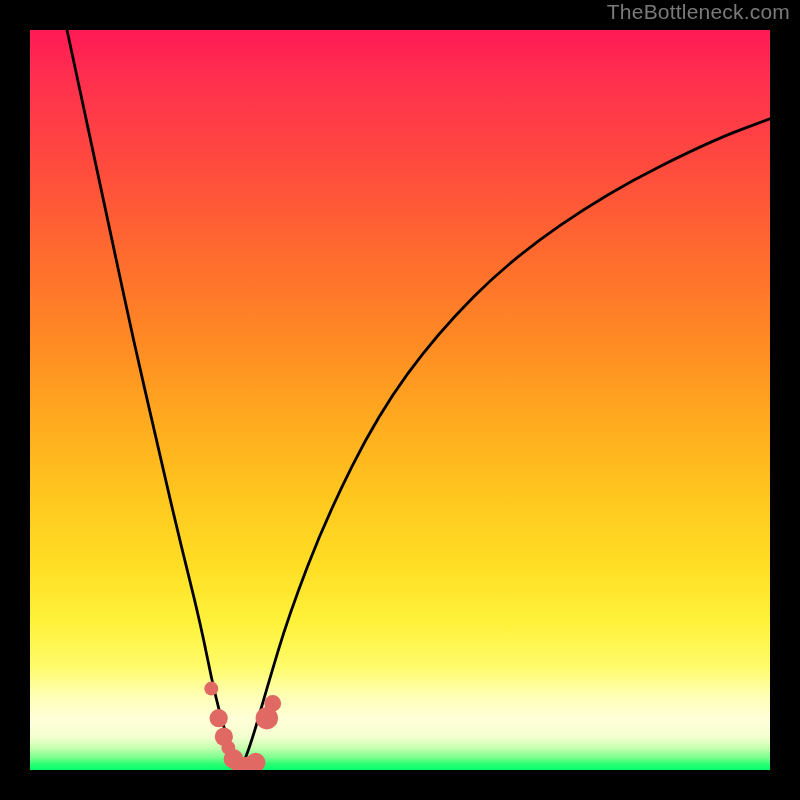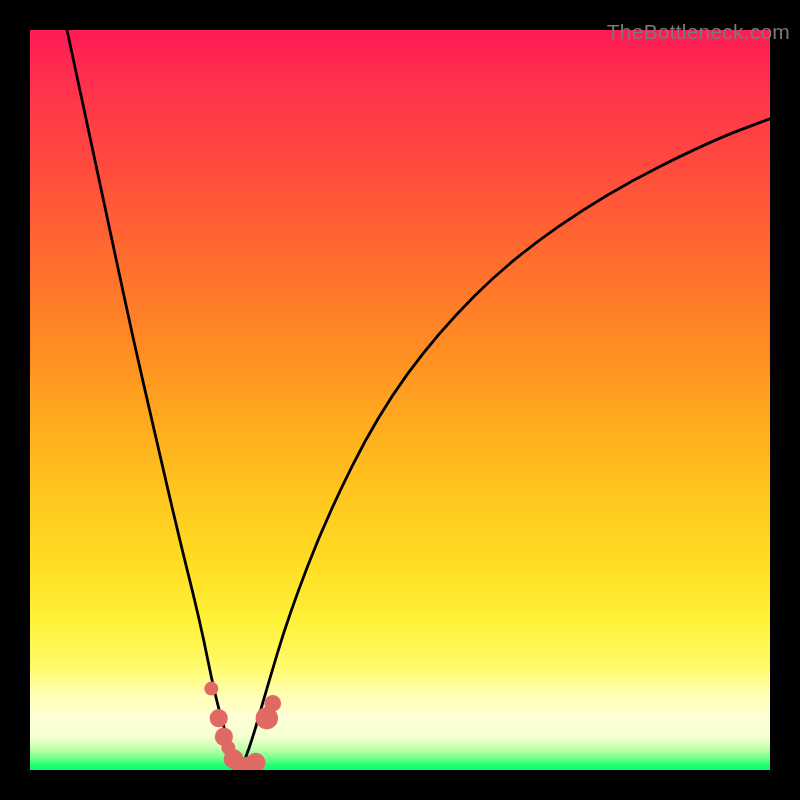--- a/index.html
+++ b/index.html
@@ -62,21 +62,21 @@
     stroke: #000;
     stroke-width: 2.8;
     stroke-linecap: round;
   }
   .marker {
     fill: #e06a63;
     stroke: none;
   }
   .watermark {
     position: absolute;
-    top: 20px;
+    top: 0;
     right: 10px;
     color: #7a7a7a;
     font-size: 21px;
     font-weight: 500;
     letter-spacing: 0.2px;
     user-select: none;
   }
 </style>
 </head>
 <body>

